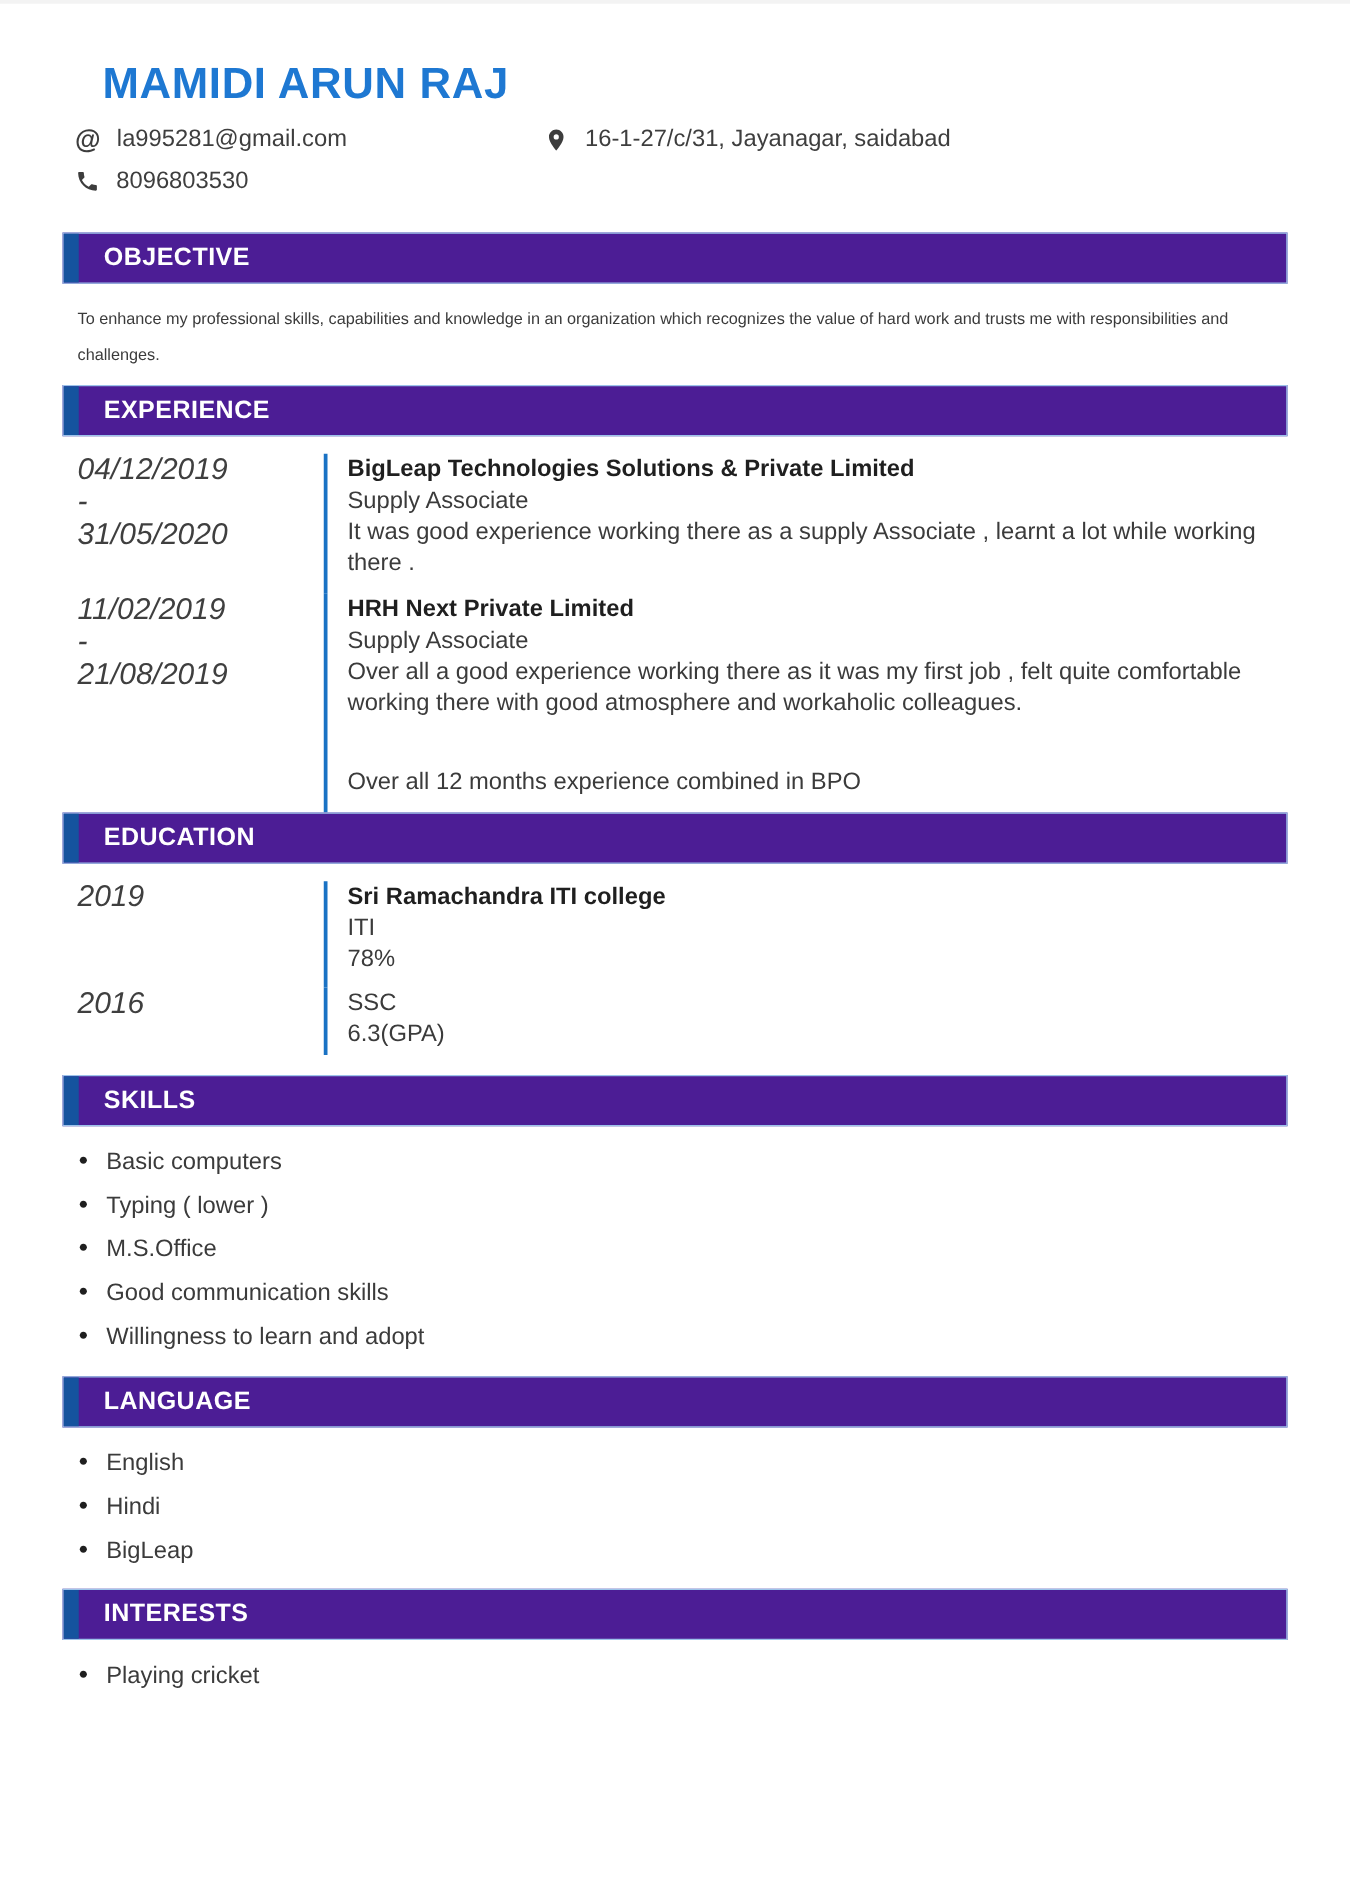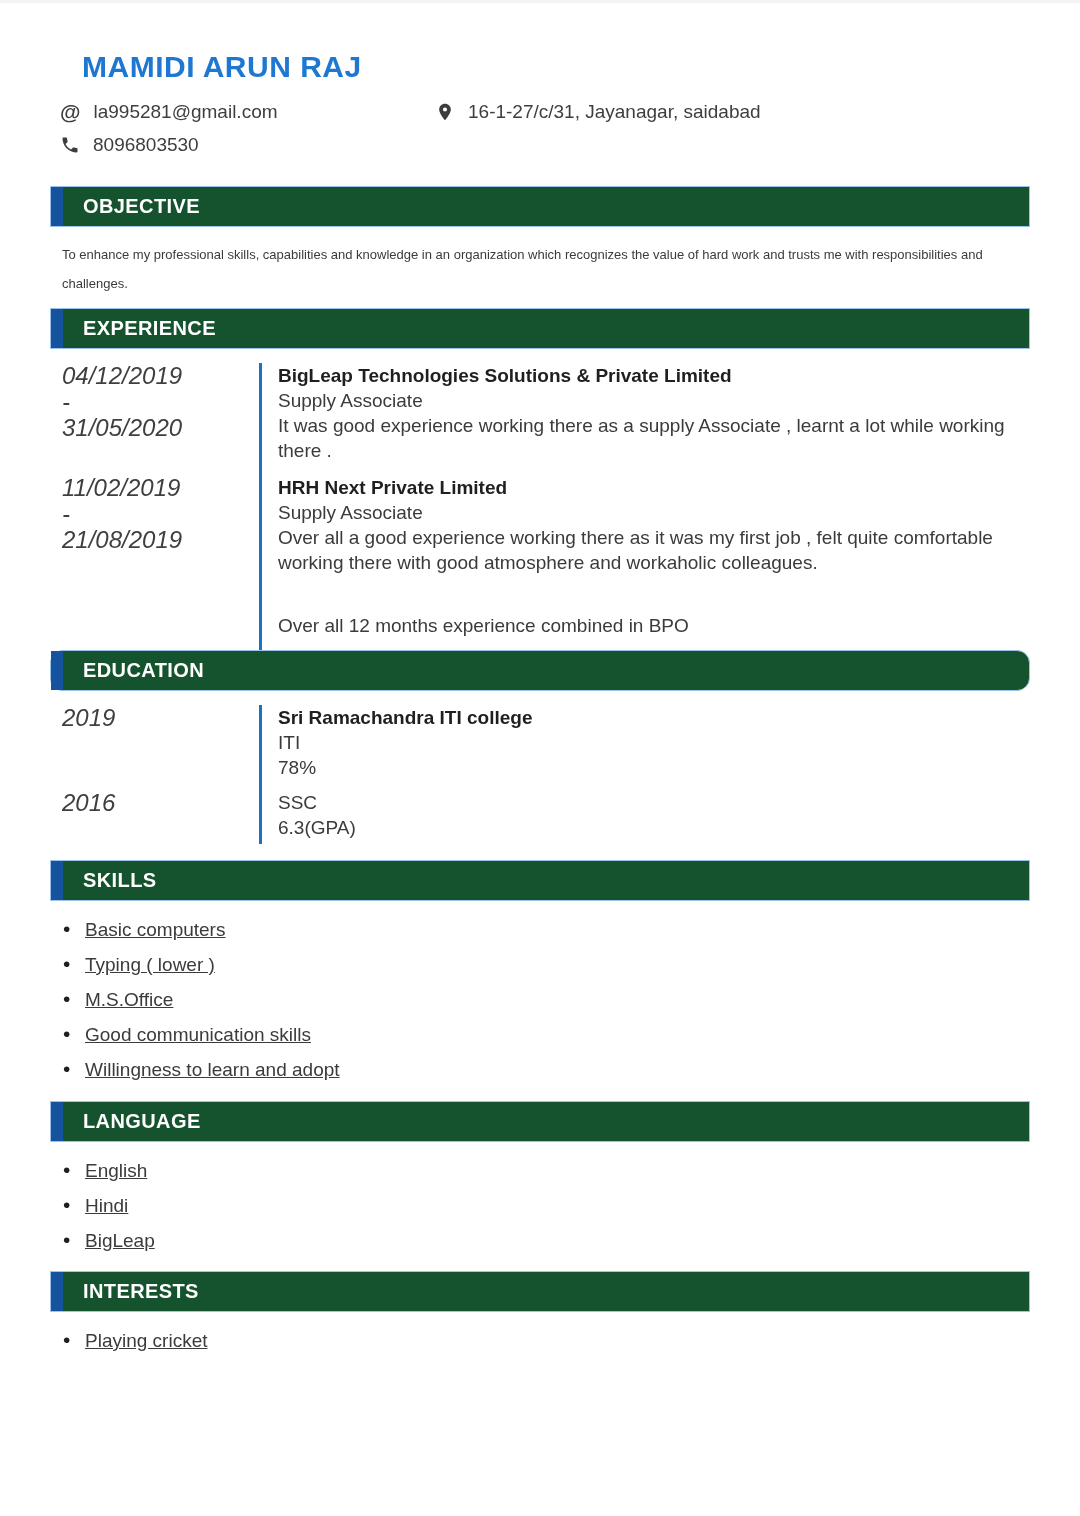--- a/index.html
+++ b/index.html
@@ -8,51 +8,51 @@
     width: 1080px; height: 1516px;
     background: #ffffff;
     font-family: "Liberation Sans", sans-serif;
     color: #3b3b3b;
     overflow: hidden;
   }
   .top-strip { height: 3px; background: #f3f3f3; }
 
   h1.name {
     margin: 46px 0 0 82px;
-    font-size: 30px; line-height: 36px;
+    font-size: 35px; line-height: 36px;
     font-weight: bold; color: #1e78d2;
     letter-spacing: 0.5px;
   }
 
   .contact { margin: 14px 50px 0 60px; font-size: 19px; color: #3e3e3e; }
   .contact-row { display: flex; margin-bottom: 7px; height: 26px; }
   .contact-item { display: flex; align-items: center; gap: 13px; }
   .contact-item.email { width: 375px; }
   .at-glyph { font-weight: bold; font-size: 21px; color: #3d3d3d; line-height: 22px; }
   .cicon svg { width: 20px; height: 20px; fill: #3d3d3d; display: block; }
 
   .section-bar {
     position: relative; margin: 0 50px; height: 41px;
-    background: #14532d; border: 1px solid #9cc3ea;
+    background: #4c1d95; border: 1px solid #9cc3ea;
     display: flex; align-items: center;
   }
   .section-bar::before {
     content: ""; position: absolute; left: 0; top: 0; bottom: 0;
     width: 12px; background: #15539e;
   }
   .section-title {
     color: #ffffff; font-size: 20px; font-weight: bold;
     margin-left: 32px; letter-spacing: 0.4px;
   }
 
   .objective-bar { margin-top: 28px; }
   .objective-text { margin: 13px 60px 0 62px; font-size: 13px; line-height: 29px; }
 
   .experience-bar { margin-top: 10px; }
-  .education-bar  { margin-top: 0; border-radius: 13px; }
+  .education-bar  { margin-top: 0; }
   .skills-bar     { margin-top: 16px; }
   .language-bar   { margin-top: 20px; }
   .interests-bar  { margin-top: 19px; }
 
   .section-body { margin: 14px 50px 0; }
   .entry-row { display: flex; }
   .cell-left {
     width: 209px; padding: 0 0 0 12px;
     font-style: italic; font-size: 24px; line-height: 26px; color: #3f3f3f;
   }
@@ -62,21 +62,21 @@
     font-size: 19px; line-height: 25px;
   }
   .exp .cell-right { padding-bottom: 12px; }
   .exp-first .cell-right { padding-bottom: 12px; }
   .entry-title { font-weight: bold; color: #1f1f1f; }
   .exp-summary { margin-top: 38px; }
   .edu-first .cell-right { padding-bottom: 10px; }
   .edu-last .cell-right { padding-bottom: 4px; }
 
   ul.bullet-list { list-style: none; margin: 18px 50px 0 62px; padding: 0; font-size: 19px; }
-  .bullet-list li { position: relative; padding-left: 23px; margin: 0 0 13px; line-height: 22px; text-decoration: underline; }
+  .bullet-list li { position: relative; padding-left: 23px; margin: 0 0 13px; line-height: 22px; }
   .bullet-list li::before {
     content: "\2022"; position: absolute; left: 1px; top: -1px;
     font-size: 21px; color: #1f1f1f;
   }
 </style>
 </head>
 <body>
 
 <div class="top-strip"></div>
 

